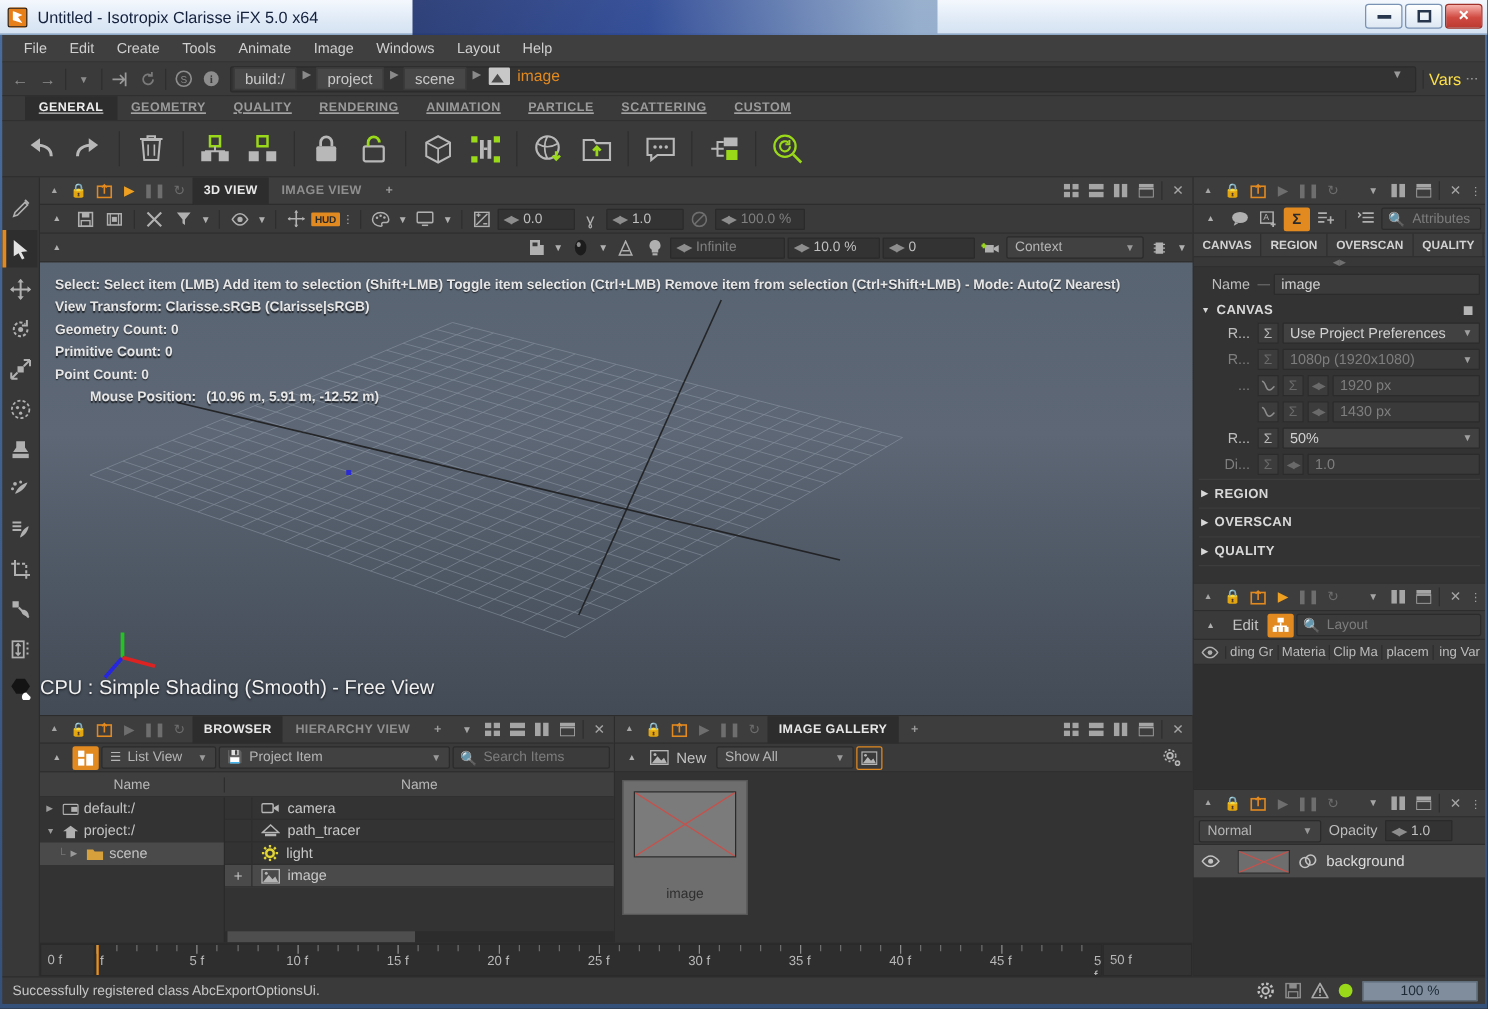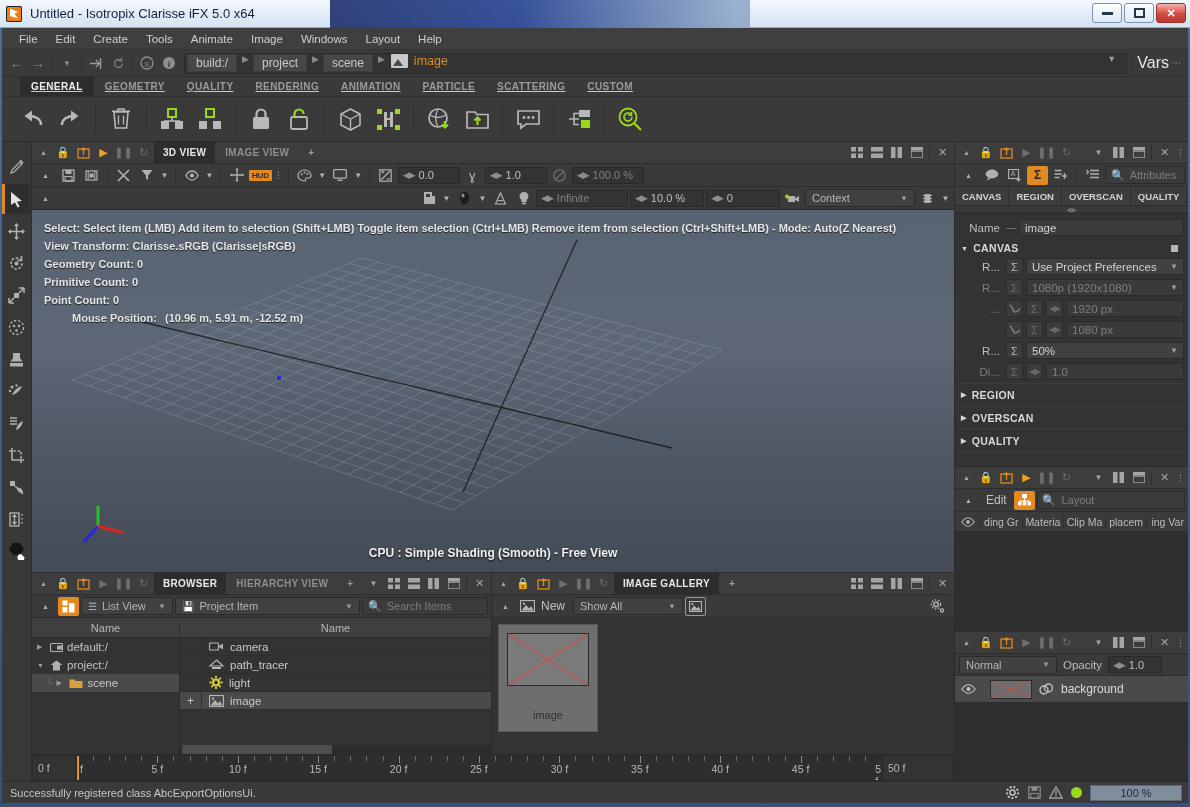--- a/index.html
+++ b/index.html
@@ -56,21 +56,21 @@
            border:1px solid #3b3b3b; margin-right:1px; cursor:pointer;}
   .crumb-sep{ color:#8a8a8a; font-size:9px; padding:0 4px;}
   .crumb-img-ico{ width:17px;height:14px;background:#c8c8c8;border-radius:1px;position:relative;
                   margin:0 4px 0 2px;}
   .crumb-img-ico::after{content:"";position:absolute;left:2px;bottom:2px;width:0;height:0;
                   border-left:5px solid transparent;border-right:5px solid transparent;
                   border-bottom:7px solid #4b4b4b;}
   .crumb-cur{ color:#e2891f; font-size:12.5px; padding-left:2px;}
   .nav-caret{ margin-left:auto; color:#9a9a9a; font-size:9px; padding:0 8px; cursor:pointer;}
   .vars-box{ display:flex; align-items:center; gap:4px; padding:0 4px; border-left:1px solid #2e2e2e;}
-  .vars-lbl{ color:#e5e5e5; font-size:16px; cursor:pointer;}
+  .vars-lbl{ color:#fde047; font-size:13px; cursor:pointer;}
   .kebab{ color:#9a9a9a; font-size:10px; letter-spacing:0; line-height:.7; cursor:pointer;
           writing-mode:vertical-rl;}
 
   
   .tooltabs{ height:20px; background:#3a3a3a; display:flex; align-items:stretch;
              padding-left:18px; border-bottom:1px solid #303030; flex:0 0 auto;text-decoration:underline;}
   .ttab{ padding:0 11px; display:flex; align-items:center; font-size:10px; font-weight:bold;
          letter-spacing:.4px; color:#9b9b9b; cursor:pointer;}
   .ttab.active{ background:#2d2d2d; color:#efefef;}
 
@@ -122,22 +122,22 @@
              padding:1px 3px; border-radius:1px; letter-spacing:-.2px;}
   .selbox{ height:18px; background:#414141; border:1px solid #2b2b2b; display:flex;
            align-items:center; padding:0 6px; font-size:11px; color:#b5b5b5; border-radius:2px;
            justify-content:space-between; cursor:pointer;}
 
   
   .viewport{ flex:1; position:relative; min-height:0; overflow:hidden;
              background:linear-gradient(#596472 0%, #5d6775 38%, #4e5764 70%, #434b56 100%);}
   .vp-txt{ position:absolute; left:12px; font-size:11px; color:#e6e6e6;
            text-shadow:0 1px 1px rgba(0,0,0,.7); font-weight:bold; white-space:nowrap;}
-  .vp-cpu{ position:absolute; bottom:12px; width:100%; text-align:center; font-size:12px;
-           font-weight:bold; color:#f0f0f0; text-shadow:0 1px 2px rgba(0,0,0,.8);}
+  .vp-cpu{ position:absolute; bottom:12px; width:100%; text-align:left; font-size:16px;
+           font-weight:normal; color:#f0f0f0; text-shadow:0 1px 2px rgba(0,0,0,.8);}
   .gizmo{ position:absolute; left:48px; bottom:20px; width:52px; height:52px;}
 
   
   .bottomrow{ height:182px; display:flex; flex:0 0 auto; border-top:1px solid #2c2c2c;}
   .bp{ display:flex; flex-direction:column; background:#3a3a3a; min-width:0;}
   .bp.browser{ width:460px; border-right:1px solid #2c2c2c; flex:0 0 auto;}
   .bp.gallery{ flex:1;}
 
   .colhead{ height:20px; background:#3f3f3f; display:flex; align-items:center;
             border-bottom:1px solid #2d2d2d; font-size:11px; color:#b8b8b8; flex:0 0 auto;}
@@ -1287,21 +1287,21 @@
 
             <div class="arow">
               <span class="alab dim"></span>
               <span class="curv">
                 <svg width="11" height="9" viewBox="0 0 11 9">
                     <path d="M0.5 1c3.5 0 2.5 7 6 7 2 0 3-2 4-3" stroke="#8d8d8d" stroke-width="1.2" fill="none"></path>
                   </svg>
               </span>
               <span class="sig dim">Σ</span>
               <span class="sig dim" style="font-size:8px;letter-spacing:-1px;">◀▶</span>
-              <span class="aval dim">1080 px</span>
+              <span class="aval dim">1430 px</span>
             </div>
 
             <div class="arow">
               <span class="alab">R...</span>
               <span class="sig">Σ</span>
               <span class="aval">
                 <span>50%</span>
                 <span class="adrop">▼</span>
               </span>
             </div>

